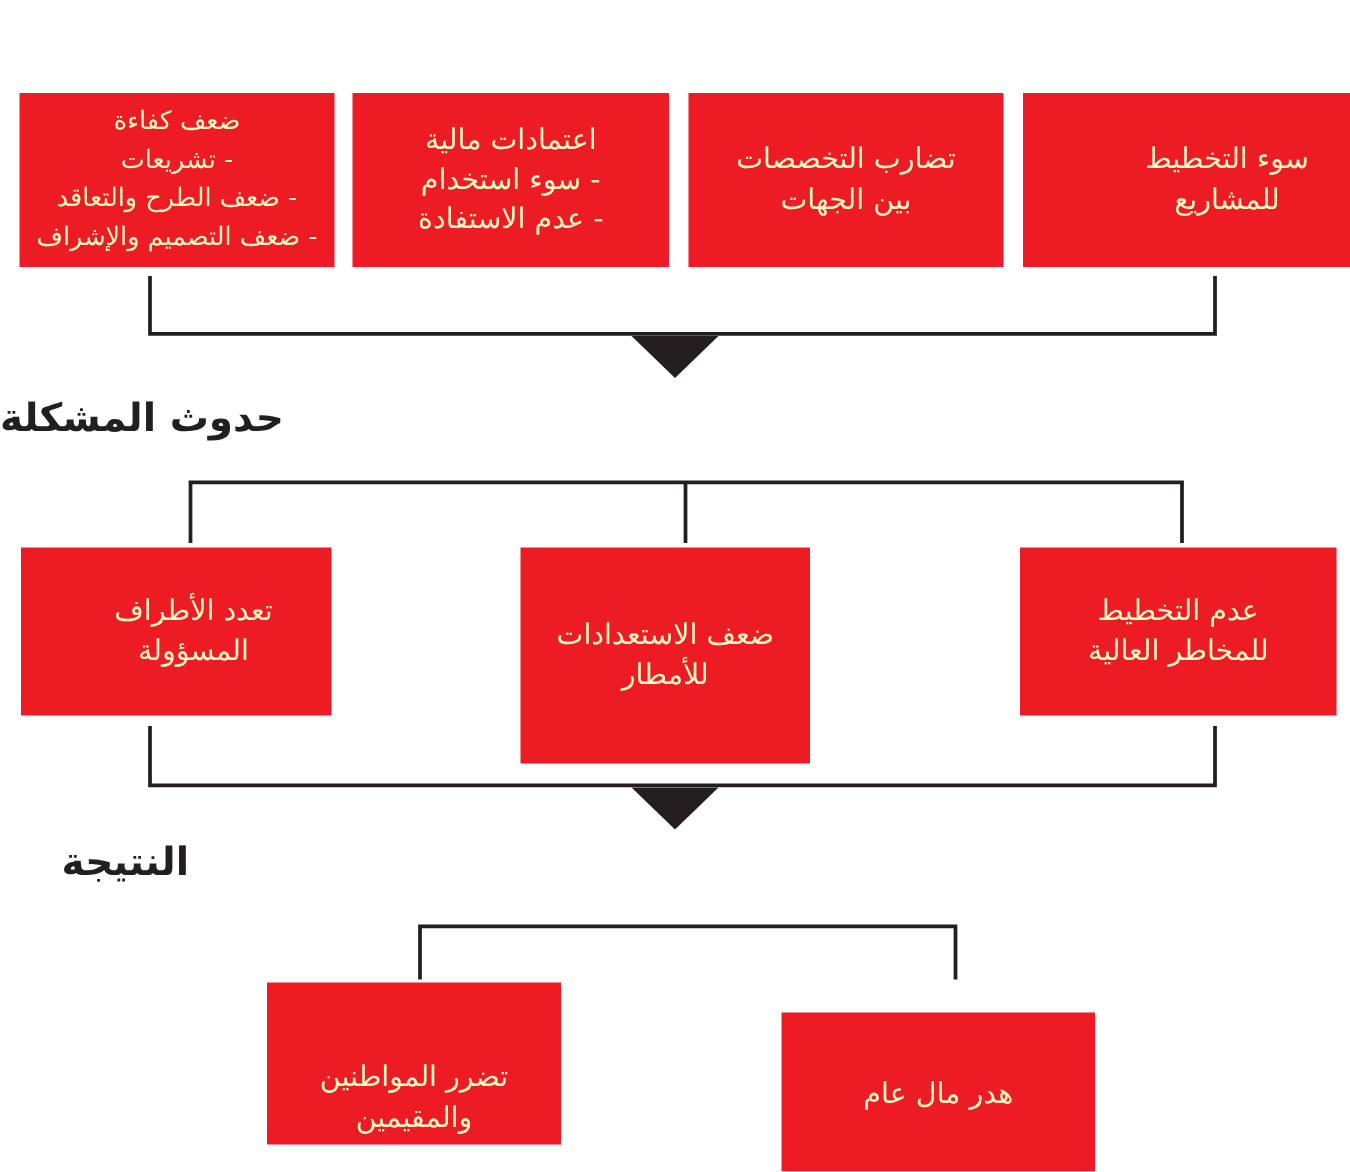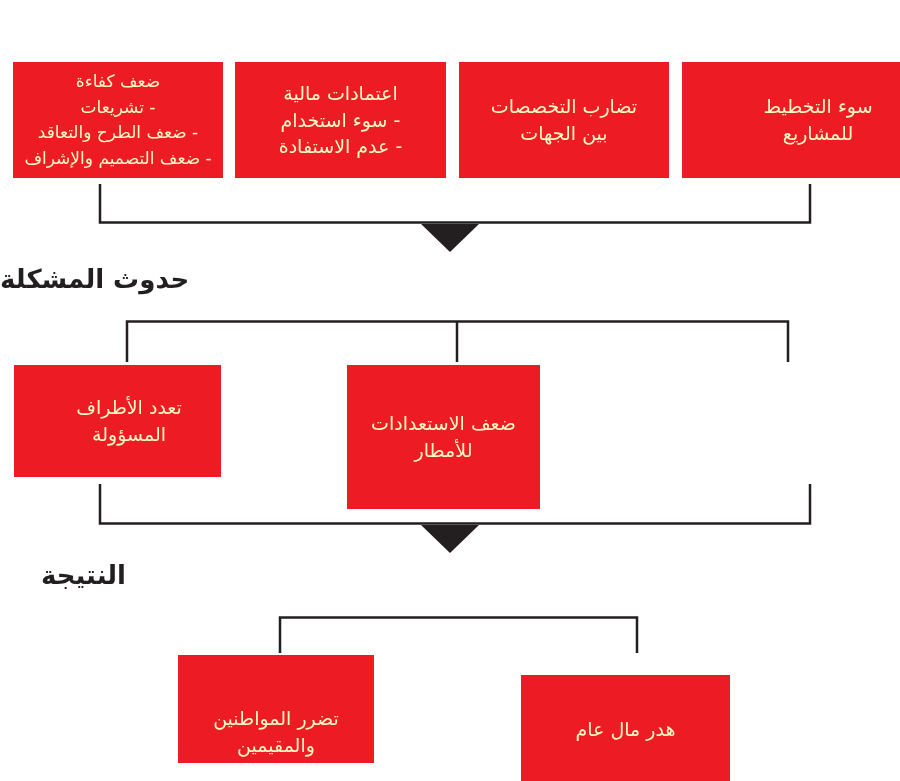--- a/index.html
+++ b/index.html
@@ -120,20 +120,24 @@
   </div>
   <div class="box t4">
     <div class="box-text small">ضعف كفاءة
 - تشريعات
 - ضعف الطرح والتعاقد
 - ضعف التصميم والإشراف</div>
   </div>
 
   <div class="stage-label occurrence">حدوث المشكلة</div>
 
+  <div class="box m1">
+    <div class="box-text">عدم التخطيط
+للمخاطر العالية</div>
+  </div>
   <div class="box m2">
     <div class="box-text">ضعف الاستعدادات
 للأمطار</div>
   </div>
   <div class="box m3">
     <div class="box-text">تعدد الأطراف
 المسؤولة</div>
   </div>
 
   <div class="stage-label result">النتيجة</div>

